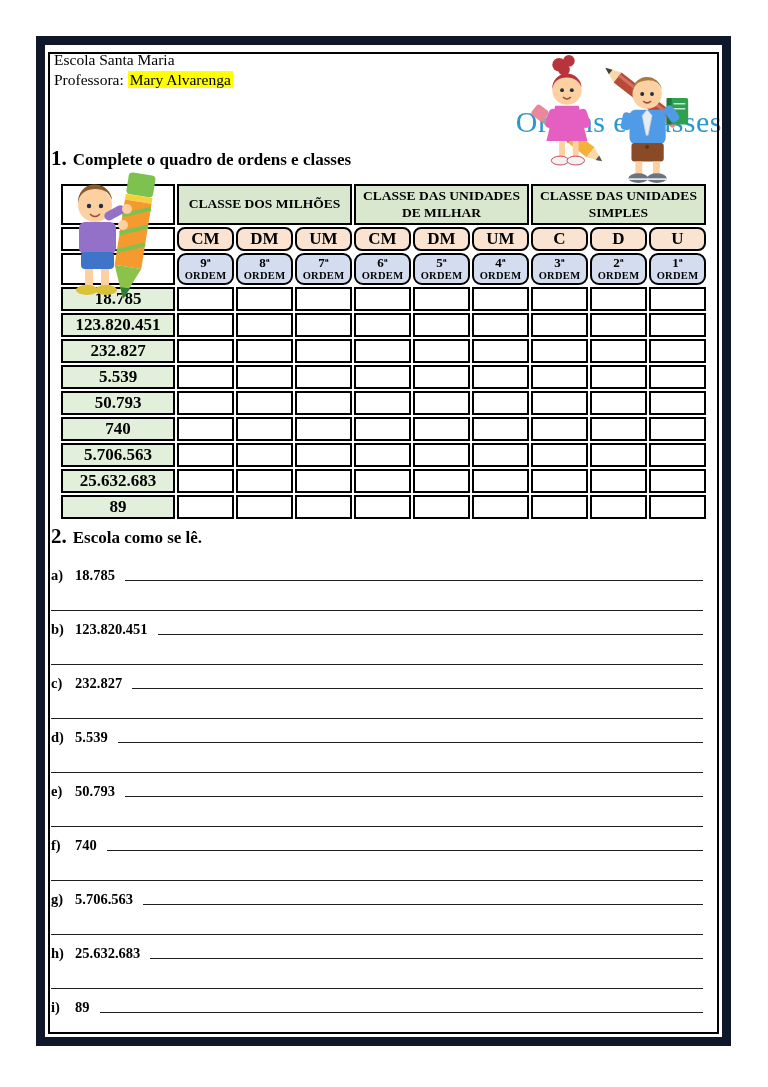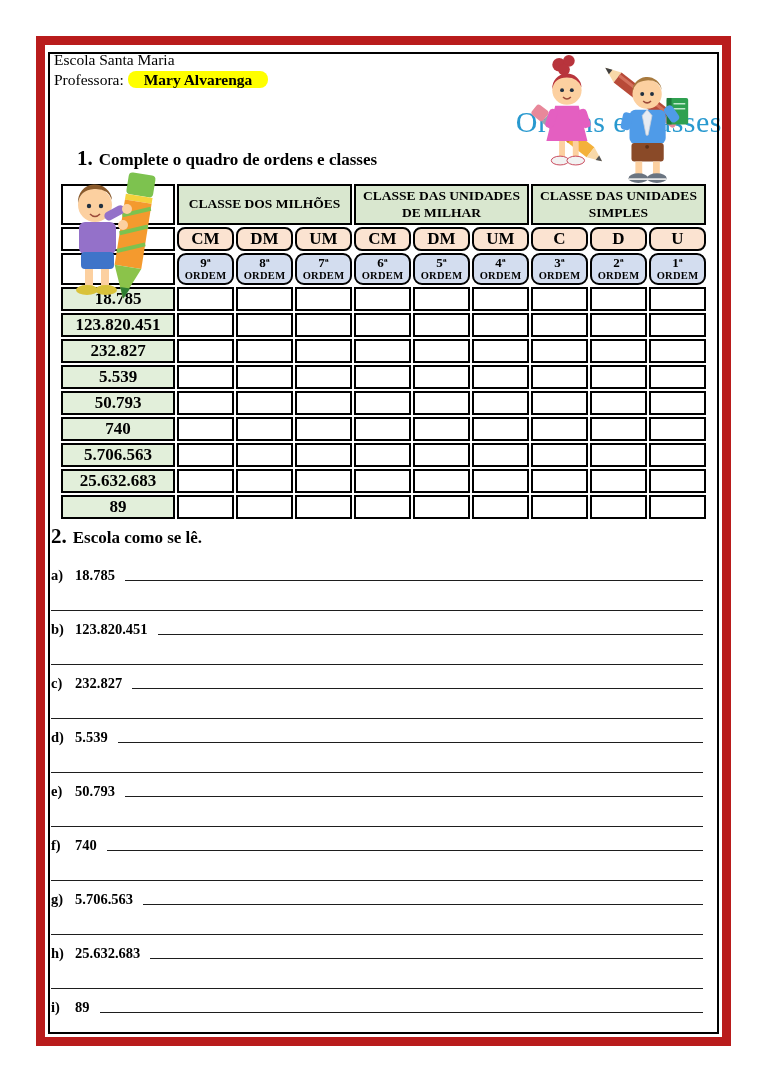--- a/index.html
+++ b/index.html
@@ -2,37 +2,37 @@
 <html style="--title-blue: #2899cf; --highlight-yellow: #ffff00; --class-green: #d9e7cf; --unit-peach: #fbe3d1; --order-blue: #d3ddef; --number-green: #e2efda;"><head>
 <meta charset="utf-8">
 <style>
   html,body{margin:0;padding:0;}
   body{
     width:768px;height:1087px;background:#ffffff;position:relative;
     font-family:"Liberation Serif", serif;color:#000;
   }
   .frame{
     position:absolute;left:36px;top:36px;width:695px;height:1010px;
-    border:9px solid #b91c1c;box-sizing:border-box;background:#fff;
+    border:9px solid #0f172a;box-sizing:border-box;background:#fff;
   }
   .inner-frame{
     position:absolute;left:3px;top:7px;right:3px;bottom:3px;
     border:2px solid #000;pointer-events:none;
   }
   .school-line{position:absolute;left:9px;top:5px;font-size:15.5px;line-height:20px;}
   .prof-line{position:absolute;left:9px;top:25px;font-size:15.5px;line-height:20px;}
-  .highlight{background:var(--highlight-yellow,#ffff00);font-weight:bold;padding:0 16px;border-radius:8px;}
+  .highlight{background:var(--highlight-yellow,#ffff00);font-weight:normal;padding:0 2px;}
   .title{
     position:absolute;left:0;top:60px;width:100%;text-align:right;
     font-size:30px;color:var(--title-blue,#2899cf);letter-spacing:.5px;
   }
   .kids-illustration{position:absolute;right:14px;top:8px;width:200px;height:132px;}
   .boy-illustration{position:absolute;left:12px;top:122px;width:122px;height:140px;z-index:3;}
   .section-heading{position:absolute;font-weight:bold;font-size:17px;}
-  .sec1{left:18px;top:101px;padding-left:14px;}
+  .sec1{left:6px;top:101px;}
   .sec2{left:6px;top:479px;}
   .sec-num{font-size:21px;margin-right:6px;}
   table.orders{
     position:absolute;left:14px;top:137px;
     border-collapse:separate;border-spacing:2px;z-index:2;
   }
   table.orders td{border:2px solid #000;text-align:center;vertical-align:middle;padding:0;}
   td.ghost{border:none;background:transparent;width:110px;}
   td.class-cell{
     background:var(--class-green,#d9e7cf);font-weight:bold;font-size:13.5px;

